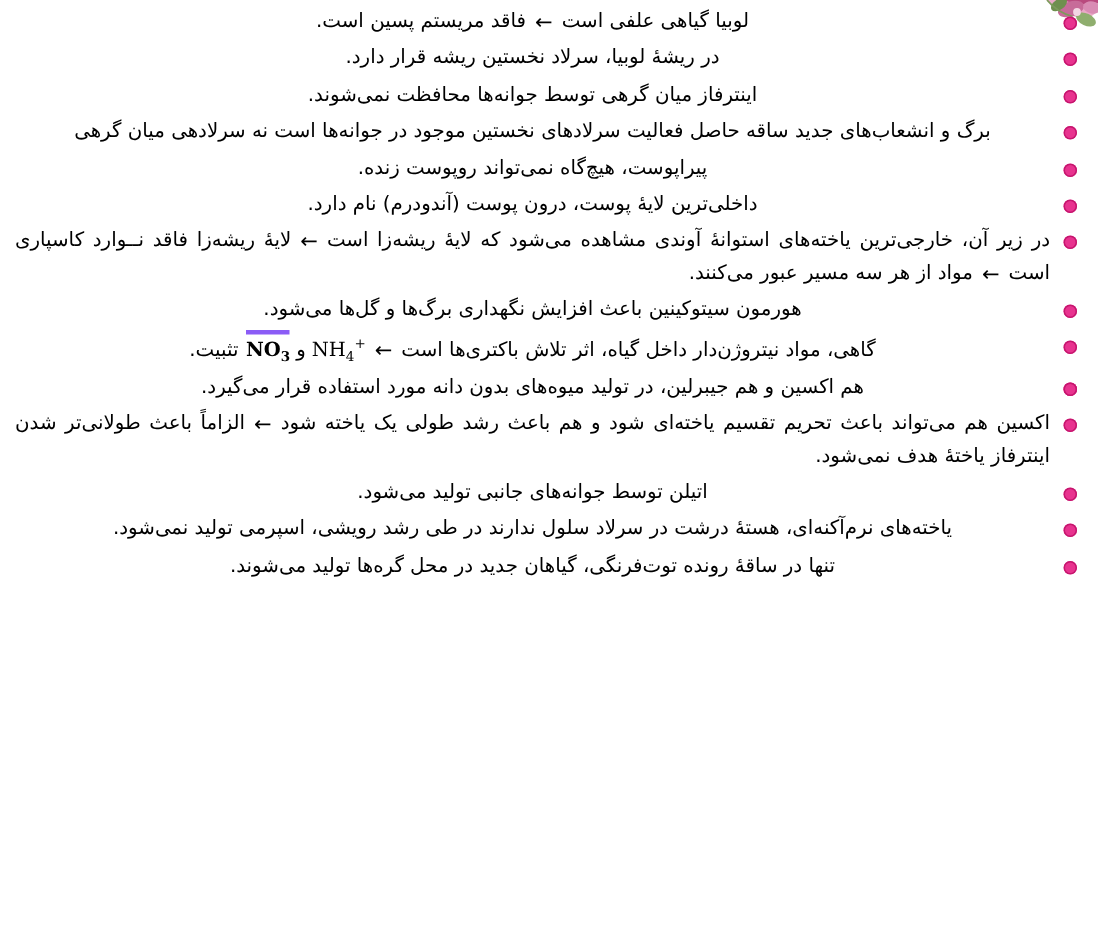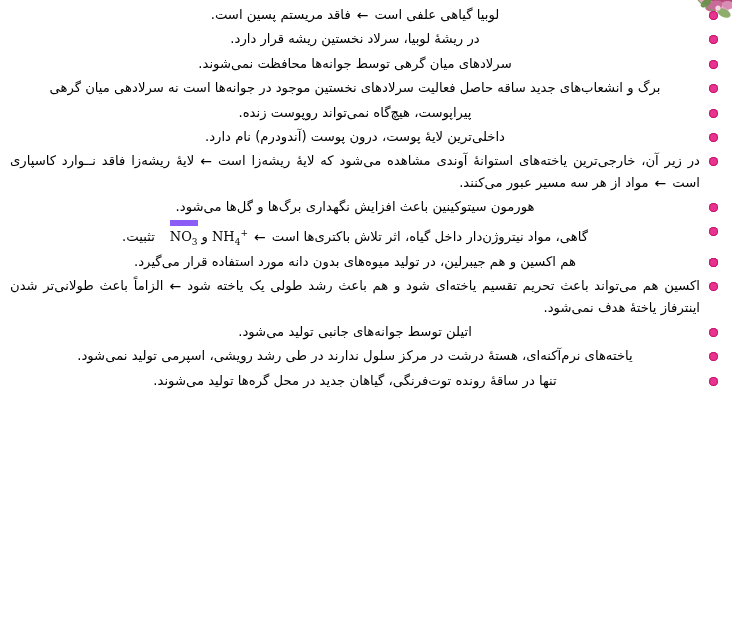--- a/index.html
+++ b/index.html
@@ -78,23 +78,24 @@
     font-family: "DejaVu Serif", "Liberation Serif", serif;
     font-size: 13px;
     direction: ltr;
     display: inline-block;
   }
   .overline-no3 {
     display: inline-block;
     direction: ltr;
   }
   .no3 {
-    border-top: 6px solid #8b5cf6;
+    border-top: 3px solid #8b5cf6;
     padding-top: 0px;
     display: inline-block;
+    font-weight: bold;
   }
 </style>
 </head>
 <body>
 
 <div class="page">
 
   <div class="corner-ornament">
     <svg width="64" height="34" viewBox="0 0 64 34" xmlns="http://www.w3.org/2000/svg">
       <g>
@@ -117,21 +118,21 @@
       <span class="txt">لوبیا گیاهی علفی است</span><span class="arrow">←</span><span class="txt">فاقد مریستم پسین است.</span>
     </li>
 
     <li class="bullet-item center">
       <span class="bullet-dot"></span>
       <span class="txt">در ریشهٔ لوبیا، سرلاد نخستین ریشه قرار دارد.</span>
     </li>
 
     <li class="bullet-item center">
       <span class="bullet-dot"></span>
-      <span class="txt">سرلادهای میان گرهی توسط جوانه‌ها محافظت نمی‌شوند.</span>
+      <span class="txt">اینترفاز میان گرهی توسط جوانه‌ها محافظت نمی‌شوند.</span>
     </li>
 
     <li class="bullet-item center">
       <span class="bullet-dot"></span>
       <span class="txt">برگ و انشعاب‌های جدید ساقه حاصل فعالیت سرلادهای نخستین موجود در جوانه‌ها است نه سرلادهی میان گرهی</span>
     </li>
 
     <li class="bullet-item center">
       <span class="bullet-dot"></span>
       <span class="txt">پیراپوست، هیچ‌گاه نمی‌تواند روپوست زنده.</span>
@@ -148,21 +149,21 @@
     </li>
 
 
     <li class="bullet-item center">
       <span class="bullet-dot"></span>
       <span class="txt">هورمون سیتوکینین باعث افزایش نگهداری برگ‌ها و گل‌ها می‌شود.</span>
     </li>
 
     <li class="bullet-item center">
       <span class="bullet-dot"></span>
-      <span class="txt">گاهی، مواد نیتروژن‌دار داخل گیاه، اثر تلاش باکتری‌ها است</span><span class="arrow">←</span><span class="frm"><span>NH</span><sub>4</sub><sup>+</sup></span><span class="txt" style="padding:0 4px">و</span><span class="frm overline-no3"><span class="no3"><span>NO</span><sub>3</sub></span></span><span class="txt" style="padding-right:15px">تثبیت.</span>
+      <span class="txt">گاهی، مواد نیتروژن‌دار داخل گیاه، اثر تلاش باکتری‌ها است</span><span class="arrow">←</span><span class="frm"><span>NH</span><sub>4</sub><sup>+</sup></span><span class="txt" style="padding:0 4px">و</span><span class="frm overline-no3"><span class="no3"><span>NO</span><sub>3</sub></span></span><span class="txt" style="padding-right:5px">تثبیت.</span>
     </li>
 
     <li class="bullet-item center">
       <span class="bullet-dot"></span>
     </li>
 
     <li class="bullet-item center">
       <span class="bullet-dot"></span>
       <span class="txt">هم اکسین و هم جیبرلین، در تولید میوه‌های بدون دانه مورد استفاده قرار می‌گیرد.</span>
     </li>
@@ -173,21 +174,21 @@
     </li>
 
     <li class="bullet-item center">
       <span class="bullet-dot"></span>
       <span class="txt">اتیلن توسط جوانه‌های جانبی تولید می‌شود.</span>
     </li>
 
 
     <li class="bullet-item center">
       <span class="bullet-dot"></span>
-      <span class="txt">یاخته‌های نرم‌آکنه‌ای، هستهٔ درشت در مرکز سلول ندارند در طی رشد رویشی، اسپرمی تولید نمی‌شود.</span>
+      <span class="txt">یاخته‌های نرم‌آکنه‌ای، هستهٔ درشت در سرلاد سلول ندارند در طی رشد رویشی، اسپرمی تولید نمی‌شود.</span>
     </li>
 
     <li class="bullet-item center">
       <span class="bullet-dot"></span>
       <span class="txt">تنها در ساقهٔ رونده توت‌فرنگی، گیاهان جدید در محل گره‌ها تولید می‌شوند.</span>
     </li>
 
   </ul>
 </div>
 

